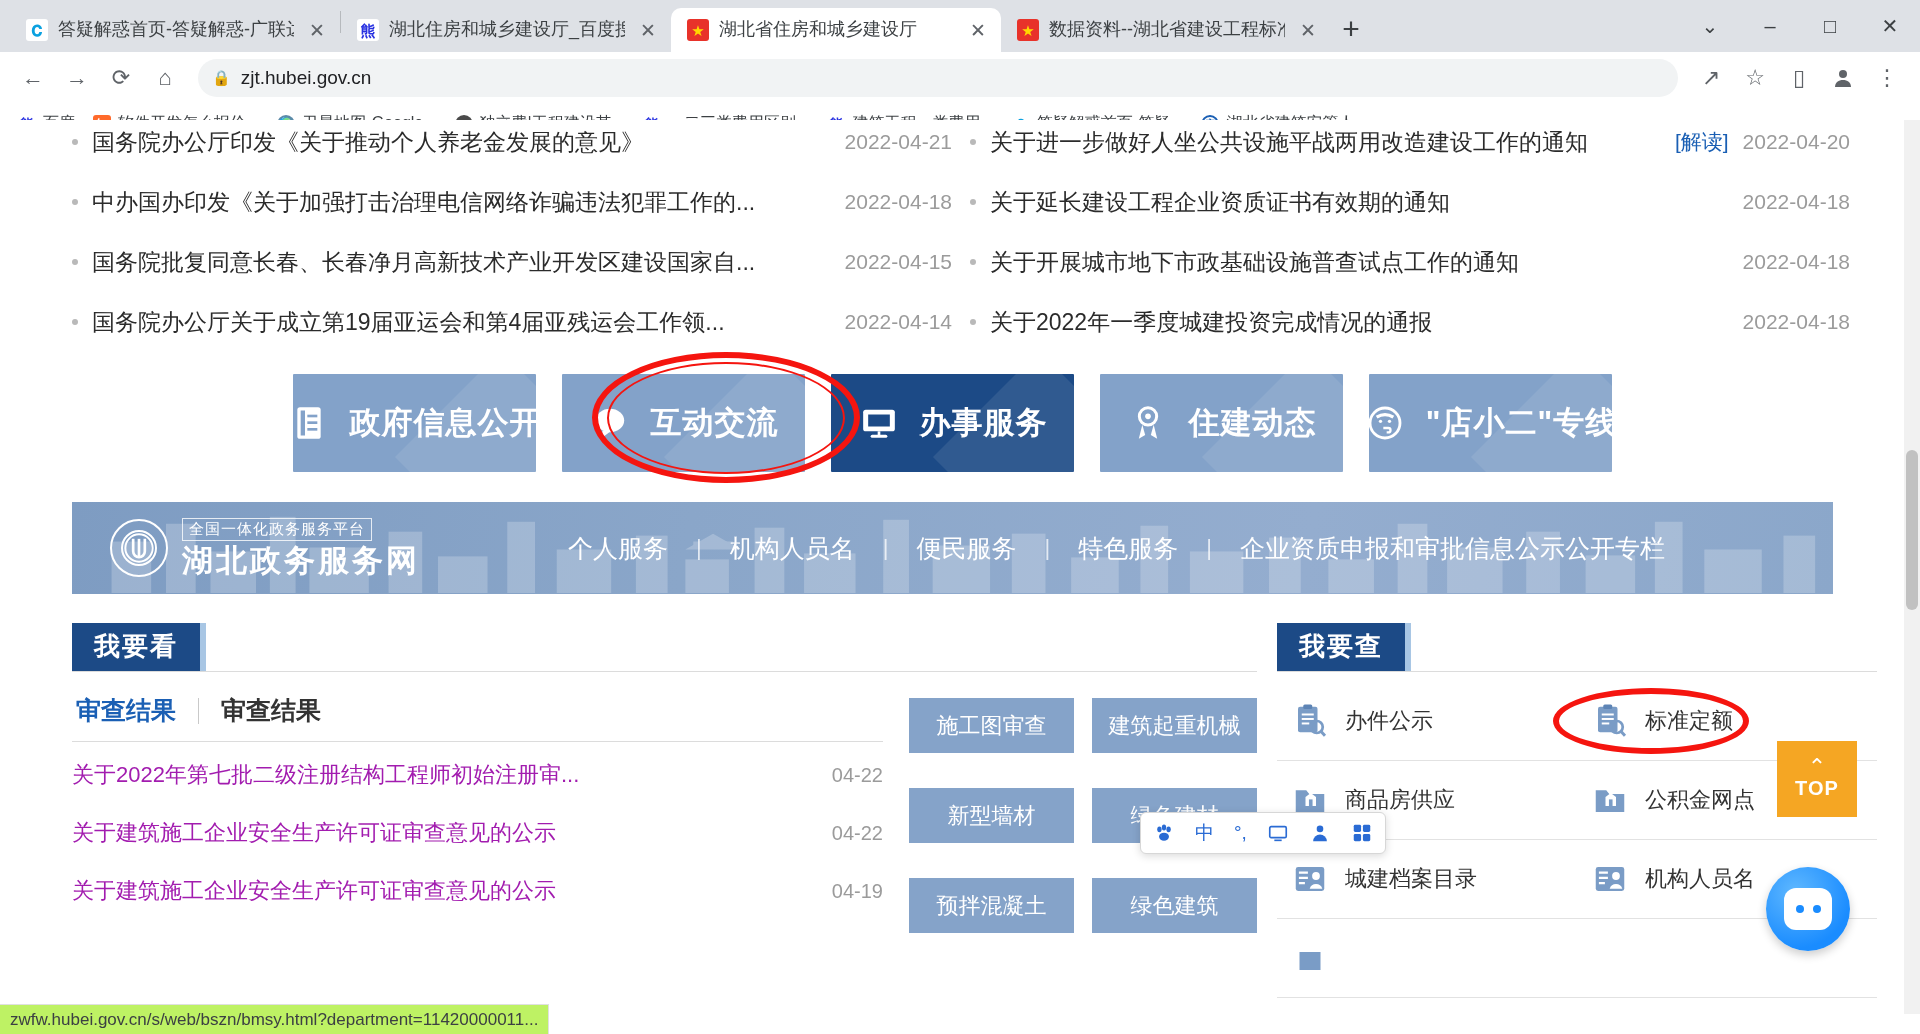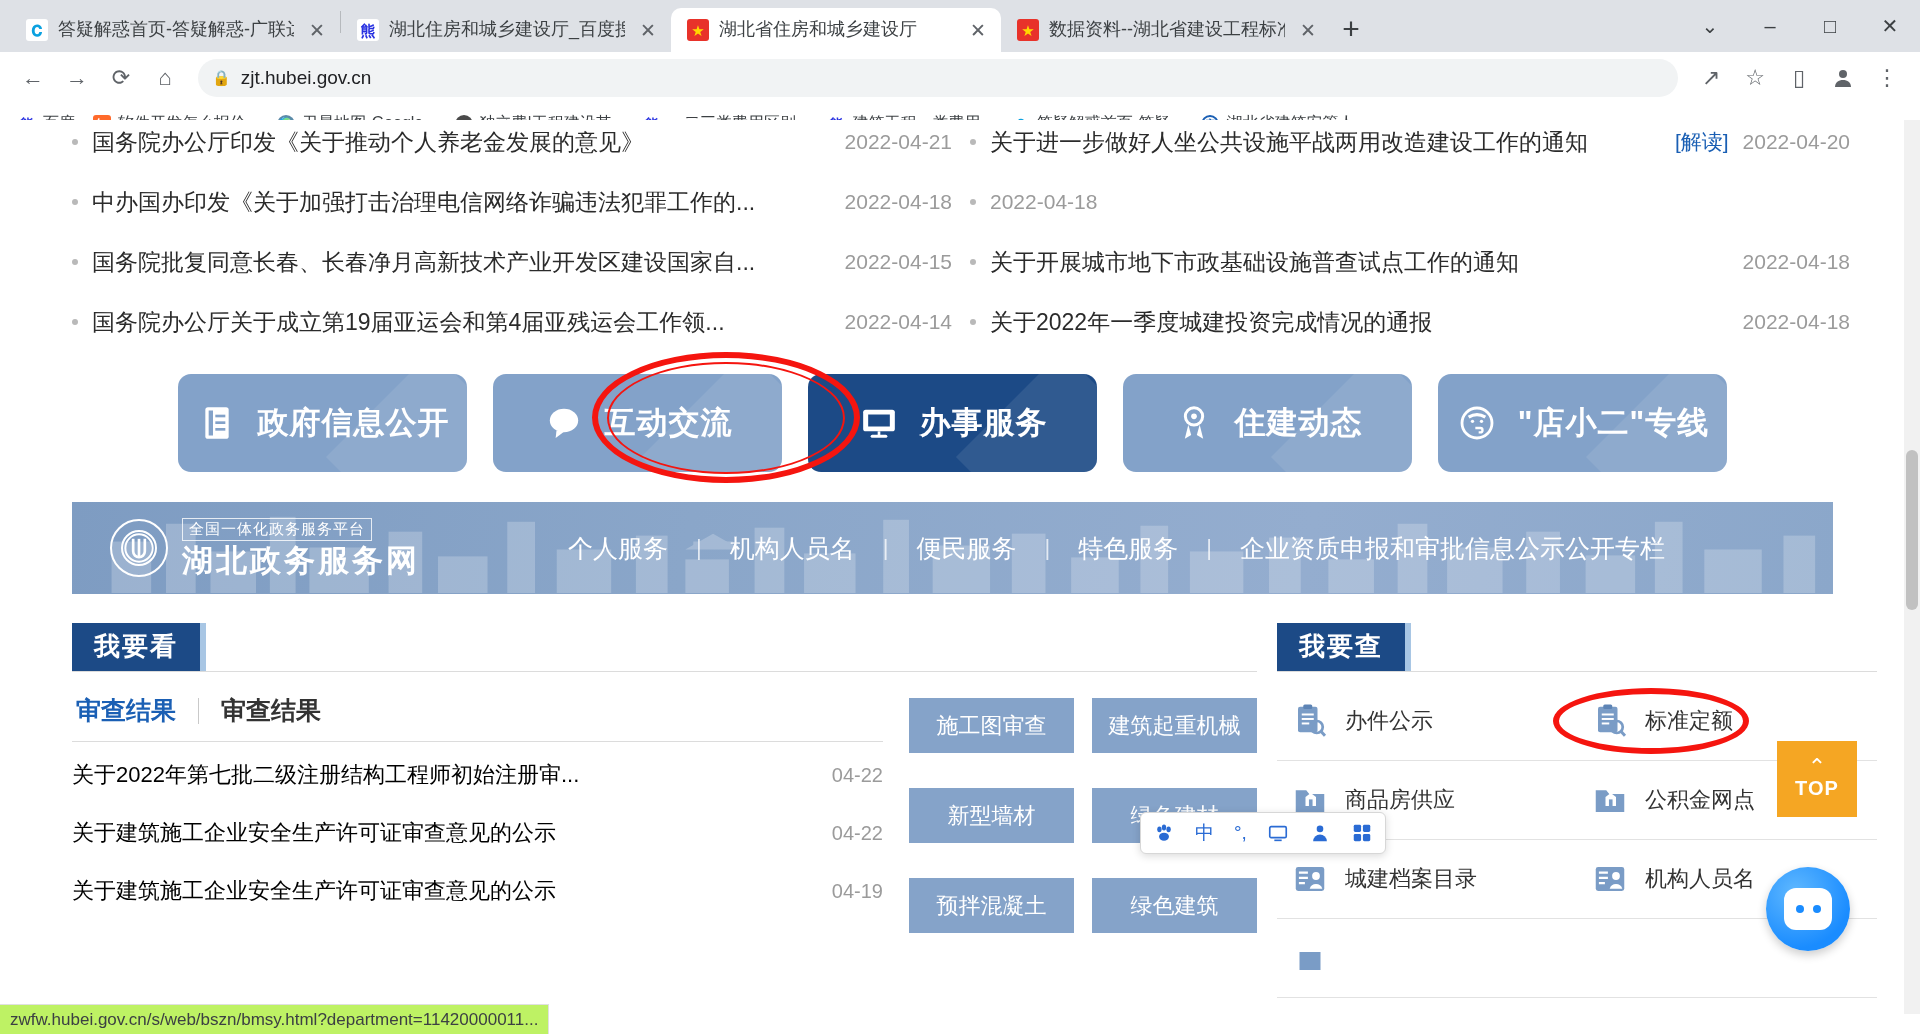--- a/index.html
+++ b/index.html
@@ -125,21 +125,21 @@
   }
   .newsdate { font-size: 21px; color: #9b9b9b; flex: 0 0 auto; }
   .interp { color: #1a5fb4; font-size: 21px; }
 
   
   .channels {
     display: flex; justify-content: center; gap: 26px;
     margin-top: 22px; padding: 0 70px; position: relative;
   }
   .chbtn {
-    width: 289px; height: 98px; border-radius: 13px;
+    width: 243px; height: 98px; border-radius: 1px;
     display: flex; align-items: center; justify-content: center;
     gap: 20px; position: relative; overflow: hidden;
     background: #83a2c9;
   }
   .chbtn.active { background: #1c4a86; }
   .chbtn::after {
     content: ""; position: absolute; right: -40px; bottom: -60px;
     width: 150px; height: 150px; transform: rotate(45deg);
     background: rgba(255,255,255,0.09);
   }
@@ -228,21 +228,21 @@
     font-size: 25px; font-weight: bold; color: #333; padding: 0 22px;
   }
   .subtab:first-child { padding-left: 4px; }
   .subtab.active { color: #1a5fb4; }
   .subtab-div { width: 1px; height: 26px; background: #c9c9c9; }
   .listrow {
     display: flex; align-items: center; height: 50px; gap: 16px;
     margin-top: 8px;
   }
   .listrow .t {
-    flex: 1 1 auto; font-size: 22px; color: #000000;
+    flex: 1 1 auto; font-size: 22px; color: #a21caf;
     white-space: nowrap; overflow: hidden; text-overflow: ellipsis;
   }
   .listrow .d { font-size: 20px; color: #9b9b9b; flex: 0 0 auto; }
 
   .tagcols { display: flex; gap: 18px; flex: 0 0 348px; padding-top: 4px;}
   .tagcol { display: flex; flex-direction: column; gap: 35px; flex: 1 1 0;}
   .tagbtn {
     height: 55px; background: #85a3c9; color: #fff; font-size: 22px;
     display: flex; align-items: center; justify-content: center;
     white-space: nowrap;
@@ -436,20 +436,21 @@
       </div>
       <div class="newscol right">
         <div class="newsrow">
           <span class="bullet"></span>
           <span class="newstitle">关于进一步做好人坐公共设施平战两用改造建设工作的通知</span>
           <span class="interp">[解读]</span>
           <span class="newsdate">2022-04-20</span>
         </div>
         <div class="newsrow">
           <span class="bullet"></span>
+          <span class="newstitle">关于延长建设工程企业资质证书有效期的通知</span>
           <span class="newsdate">2022-04-18</span>
         </div>
         <div class="newsrow">
           <span class="bullet"></span>
           <span class="newstitle">关于开展城市地下市政基础设施普查试点工作的通知</span>
           <span class="newsdate">2022-04-18</span>
         </div>
         <div class="newsrow">
           <span class="bullet"></span>
           <span class="newstitle">关于2022年一季度城建投资完成情况的通报</span>

